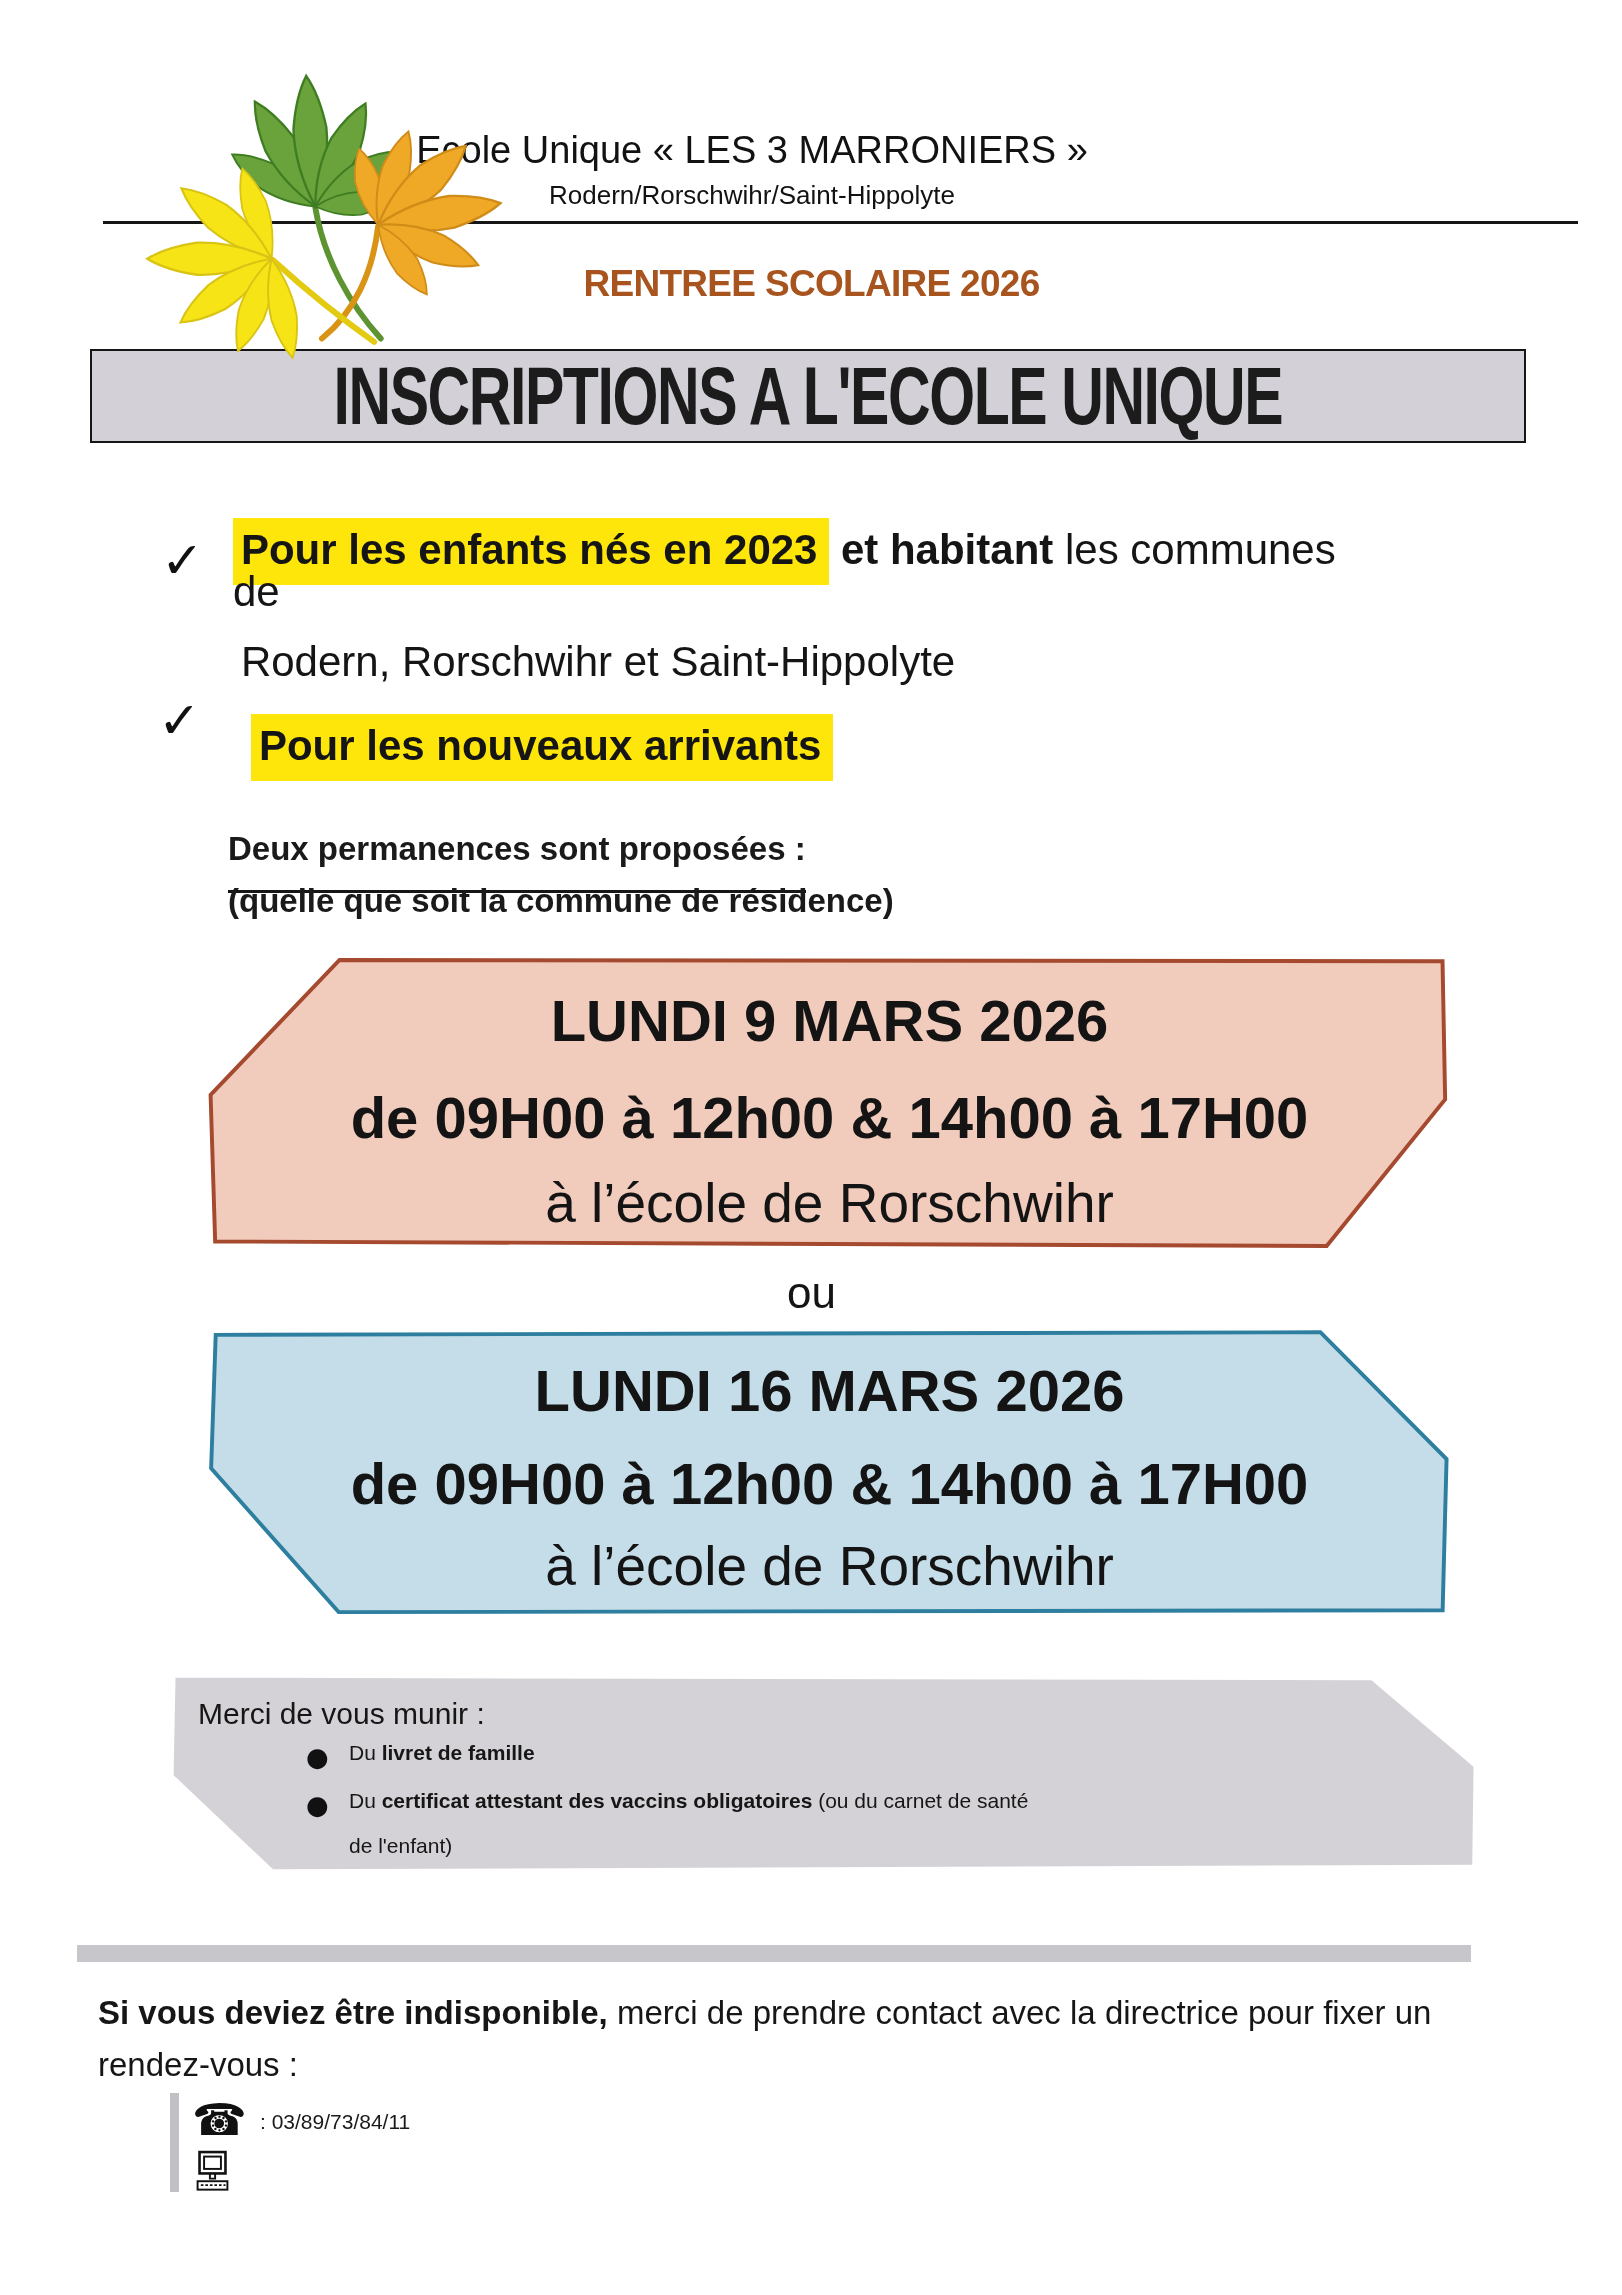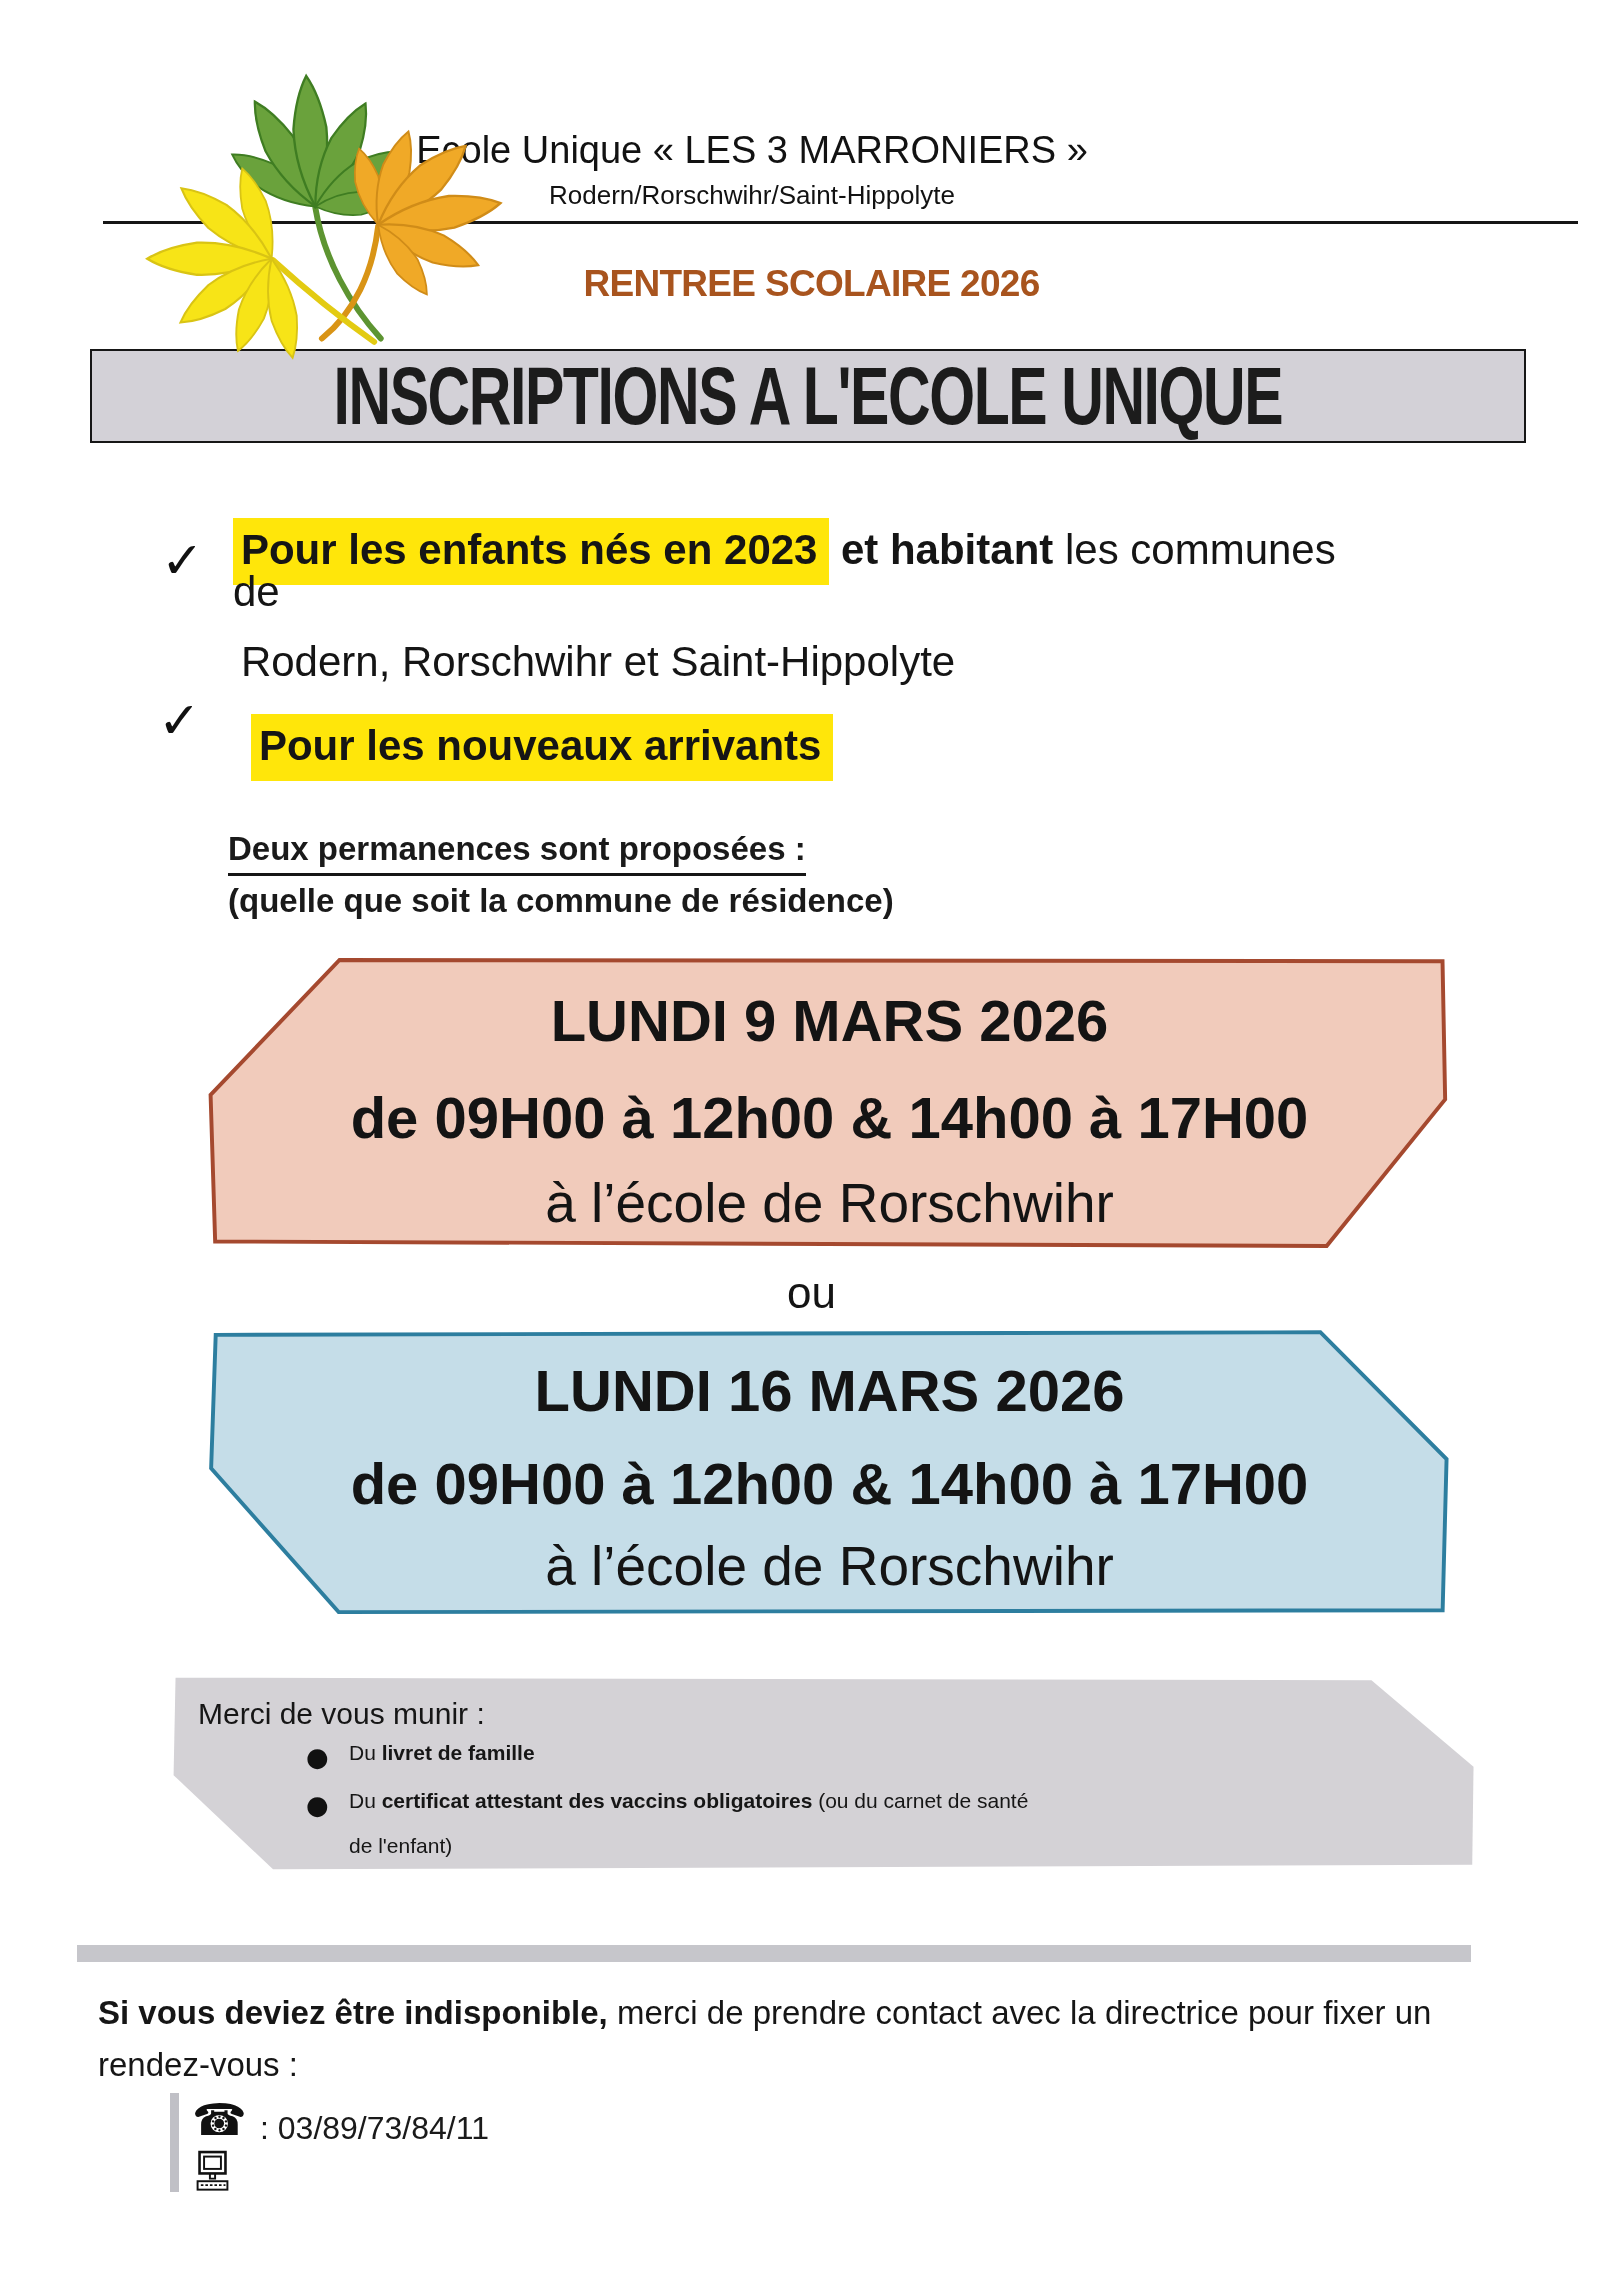--- a/index.html
+++ b/index.html
@@ -28,21 +28,21 @@
   #check-1{left:161px;top:531px;}
   #check-2{left:158px;top:691px;}
   .bullet-text{font-size:42px;line-height:1.0;color:#151515;}
   #bullet-1{left:233px;top:529px;width:1152px;}
   #bullet-2{left:233px;top:725px;width:1152px;padding-left:18px;}
   .hl{background:#ffe60a;padding:7.9px 11.8px 11.8px 7.9px;font-weight:700;}
   .b{font-weight:700;}
   .bullet-line2{margin-top:27.5px;padding-left:7.9px;}
   
   #perm-heading{left:228px;top:830px;font-size:33px;font-weight:700;
-    border-bottom:3.3px solid #161616;padding-bottom:5px;}
+    border-bottom:3.3px solid #161616;padding-bottom:22px;}
   #perm-subheading{left:228px;top:882px;font-size:33px;font-weight:700;}
   
   .session{width:1247px;}
   #session-1{left:206px;top:954px;height:298px;}
   #session-2{left:206px;top:1327px;height:293px;}
   .session svg{position:absolute;left:0;top:0;}
   .s-line{position:absolute;left:0;width:100%;text-align:center;color:#141414;}
   .s-date{font-size:58px;font-weight:700;}
   .s-hours{font-size:58px;font-weight:700;}
   .s-place{font-size:55px;font-weight:400;}
@@ -57,21 +57,21 @@
   #doc-dot-2{left:306px;top:1790px;}
   .doc-text{font-size:21px;color:#161616;}
   #doc-item-1{left:349px;top:1741px;}
   #doc-item-2{left:349px;top:1789px;}
   #doc-item-2b{left:349px;top:1834px;}
   
   #footer-divider{left:77px;top:1945px;width:1394px;height:17px;background:#c6c6cb;}
   #footer-notice{left:98px;top:1987px;width:1400px;font-size:33px;line-height:1.58;color:#161616;}
   #footer-vbar{left:170px;top:2093px;width:9.2px;height:99px;background:#c0c0c6;}
   #phone-icon{left:192px;top:2094px;font-family:"DejaVu Sans",sans-serif;font-size:44px;color:#111;}
-  #phone-text{left:260px;top:2110px;font-size:32px;}
+  #phone-text{left:260px;top:2110px;font-size:21px;}
   #computer-icon{left:195px;top:2150px;}
   #email-text{left:260px;top:2158px;font-size:33px;}
 </style>
 </head>
 <body>
 
 <div id="page">
 
   <div id="header-rule" class="abs"></div>
 

